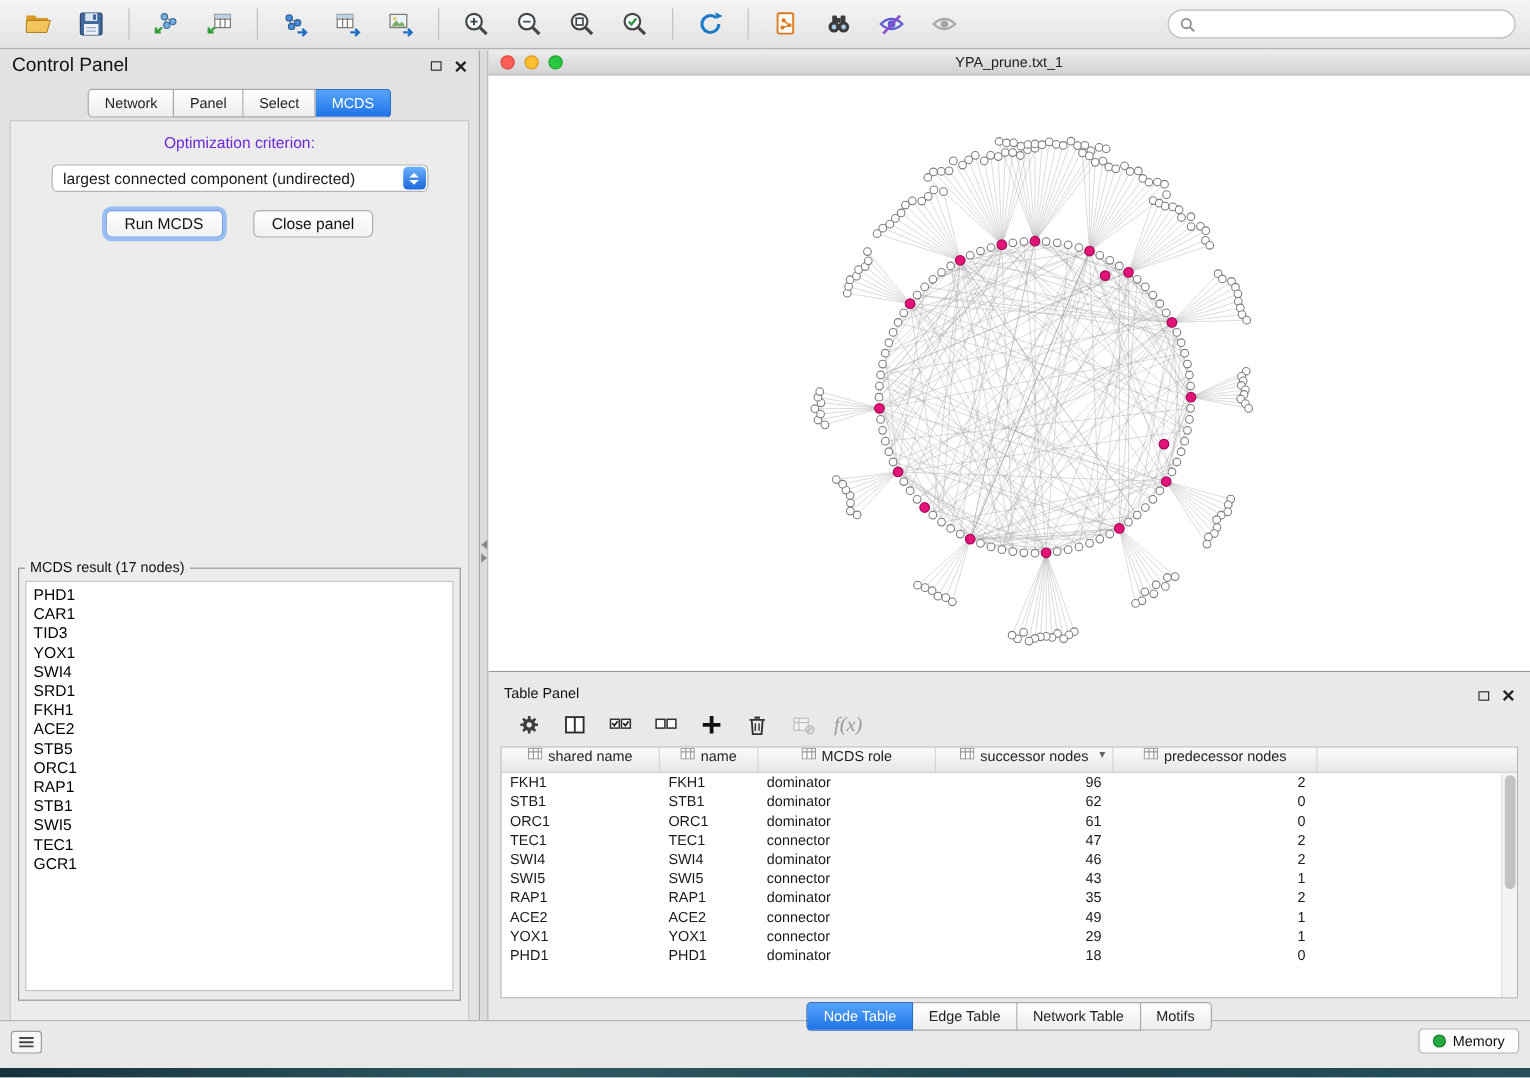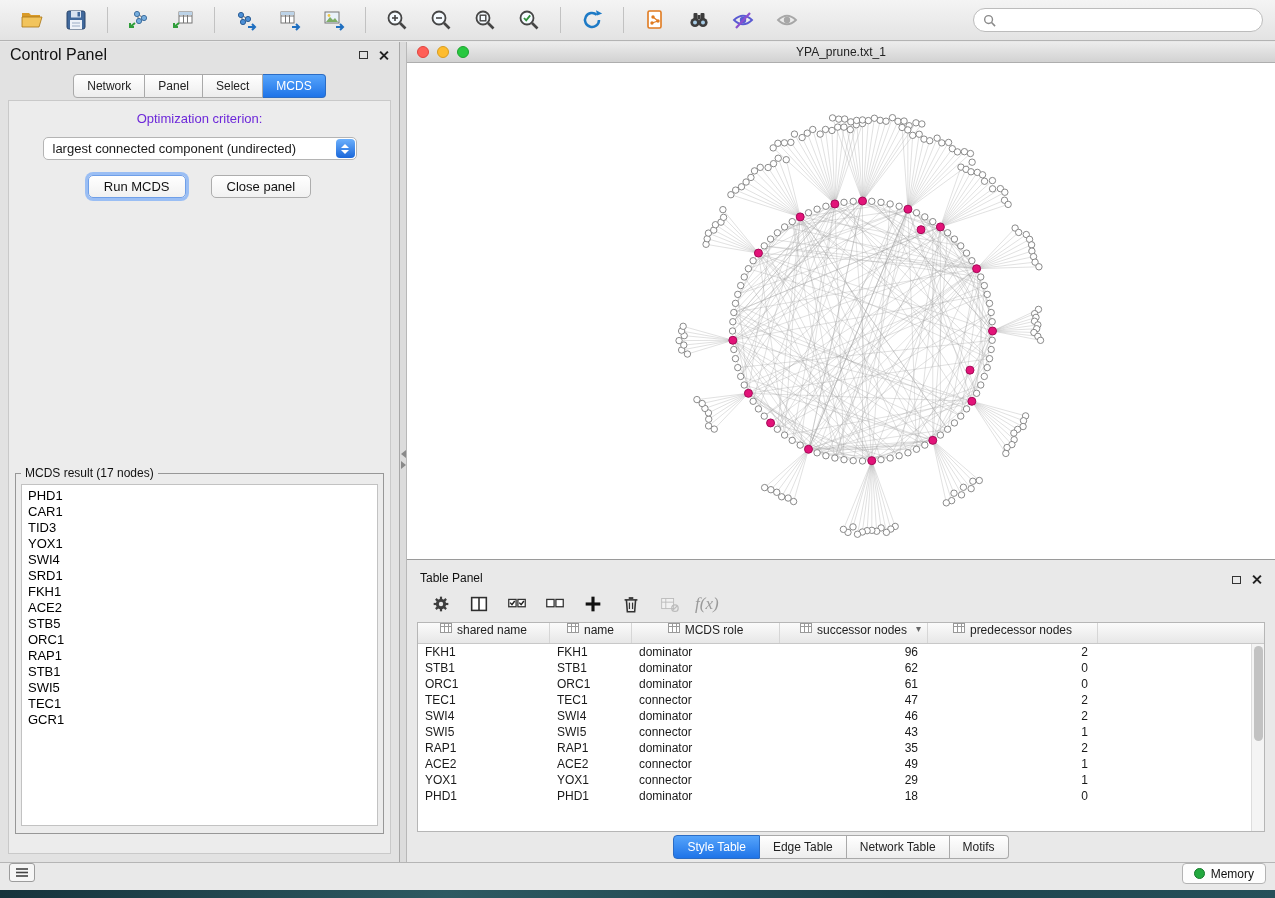--- a/index.html
+++ b/index.html
@@ -102,22 +102,22 @@
   .tbl-body { position:absolute; top:21px; left:0; right:13px; bottom:0; overflow:hidden; }
   .tr { display:grid; grid-template-columns:132px 82px 148px 148px 170px 1fr; height:16px; }
   .td { font-size:12px; line-height:16px; padding-left:7px; white-space:nowrap; overflow:hidden; }
   .td.num { text-align:right; padding-right:10px; padding-left:0; }
   .vscroll { position:absolute; top:21px; right:0; bottom:0; width:13px; background:#f4f4f4; border-left:1px solid #ddd; }
   .vthumb { position:absolute; top:2px; left:2px; width:9px; height:95px; border-radius:5px; background:#c2c2c2; }
 
   .tp-tabs { height:30px; display:flex; justify-content:center; align-items:center; }
 
   
-  .statusbar { position:absolute; left:0; right:0; bottom:8px; height:28px; background:#e9e9e9;
-    border-top:1px solid #b5b5b5; display:flex; align-items:flex-start; padding:0 9px; }
+  .statusbar { position:absolute; left:0; right:0; bottom:20px; height:28px; background:#e9e9e9;
+    border-top:1px solid #b5b5b5; display:flex; align-items:flex-end; padding:0 9px; }
   .panelbtn { width:26px; height:19px; background:#f6f6f6; border:1px solid #9c9c9c; border-radius:3px;
     display:flex; align-items:center; justify-content:center; }
   .memory-btn { margin-left:auto; height:21px; background:#fdfdfd; border:1px solid #b3b3b3; border-radius:4px;
     display:flex; align-items:center; gap:6px; padding:0 11px; font-size:12px; color:#111; }
   .mem-dot { width:11px; height:11px; border-radius:50%; background:#23a93f; border:1px solid #157a2b; }
 
   .desktop-strip { position:absolute; left:0; right:0; bottom:0; height:8px;
     background:linear-gradient(90deg,#16333c,#2d5a62 35%,#1d434c 70%,#25505a); }
 </style>
 </head>
@@ -1167,21 +1167,21 @@
                 <div class="td num">0</div>
                 <div class="td"></div>
               </div>
             </div>
           <div class="vscroll">
             <div class="vthumb"></div>
           </div>
         </div>
 
         <div class="tp-tabs seg-tabs" id="table-tabs" style="margin-top:0;">
-            <div class="seg-tab active">Style Table</div>
+            <div class="seg-tab active">Node Table</div>
             <div class="seg-tab">Edge Table</div>
             <div class="seg-tab">Network Table</div>
             <div class="seg-tab">Motifs</div>
           </div>
       </div>
     </div>
   </div>
 
   <div class="statusbar">
     <span class="panelbtn">

